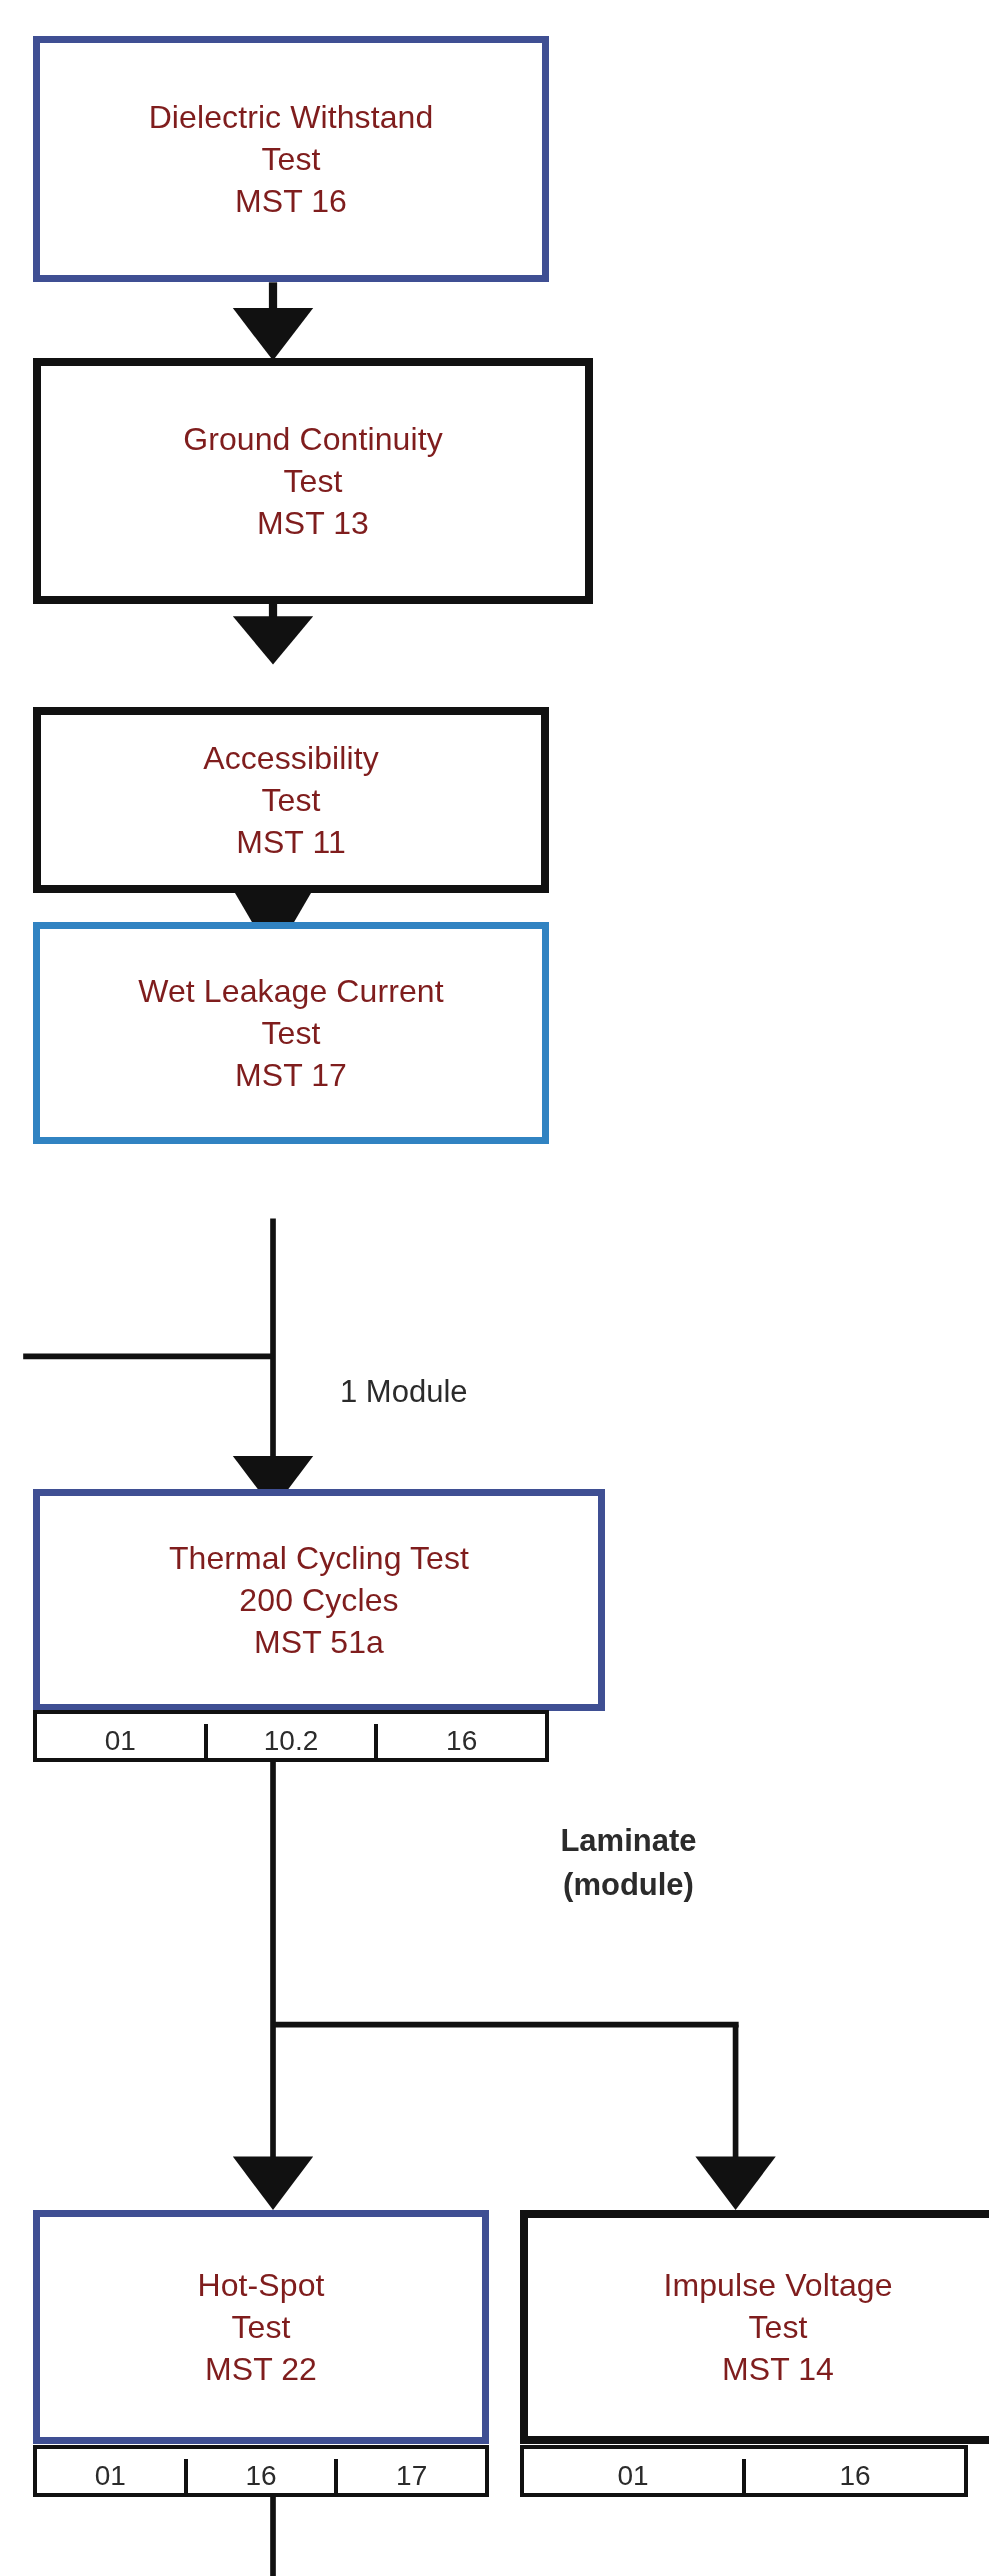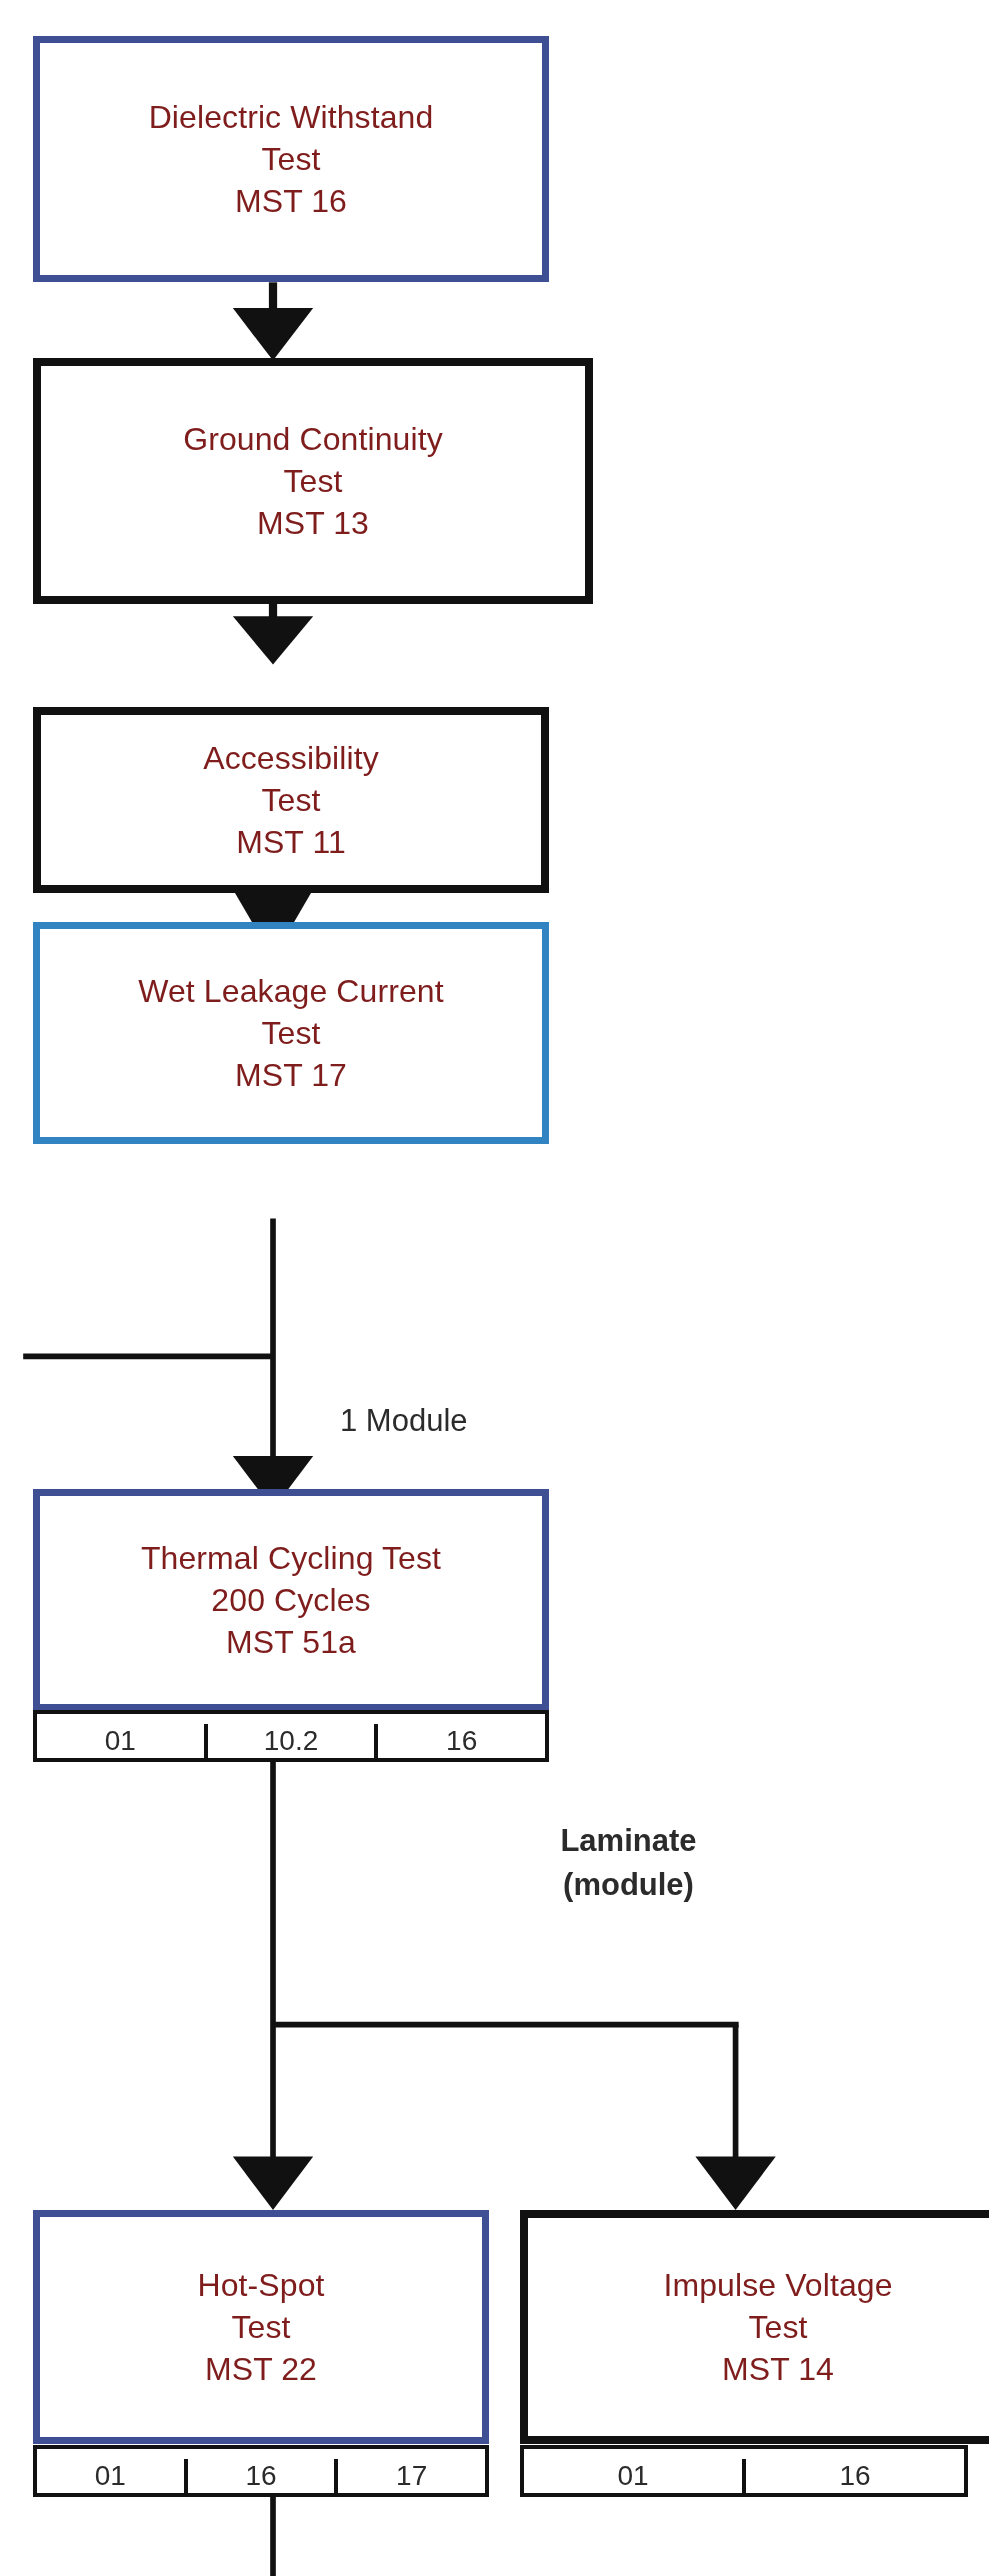--- a/index.html
+++ b/index.html
@@ -143,25 +143,25 @@
     <span class="node-line">Test</span>
     <span class="node-line">MST 11</span>
   </div>
 
   <div class="node ltblue" style="left:33px; top:922px; width:516px; height:222px;">
     <span class="node-line">Wet Leakage Current</span>
     <span class="node-line">Test</span>
     <span class="node-line">MST 17</span>
   </div>
 
-  <div class="edge-label" style="left:340px; top:1370px;margin-top:29px;">
+  <div class="edge-label" style="left:340px; top:1370px;">
     <div>1 Module</div>
   </div>
 
-  <div class="node navy" style="left:33px; top:1489px; width:516px; height:222px;">
+  <div class="node navy" style="left:33px; top:1489px; width:572px; height:222px;">
     <span class="node-line">Thermal Cycling Test</span>
     <span class="node-line">200 Cycles</span>
     <span class="node-line">MST 51a</span>
   </div>
   <div class="subcells" style="left:33px; top:1710px; width:516px; height:52px;">
     <div class="cell">01</div>
     <div class="cell">10.2</div>
     <div class="cell">16</div>
   </div>
 

